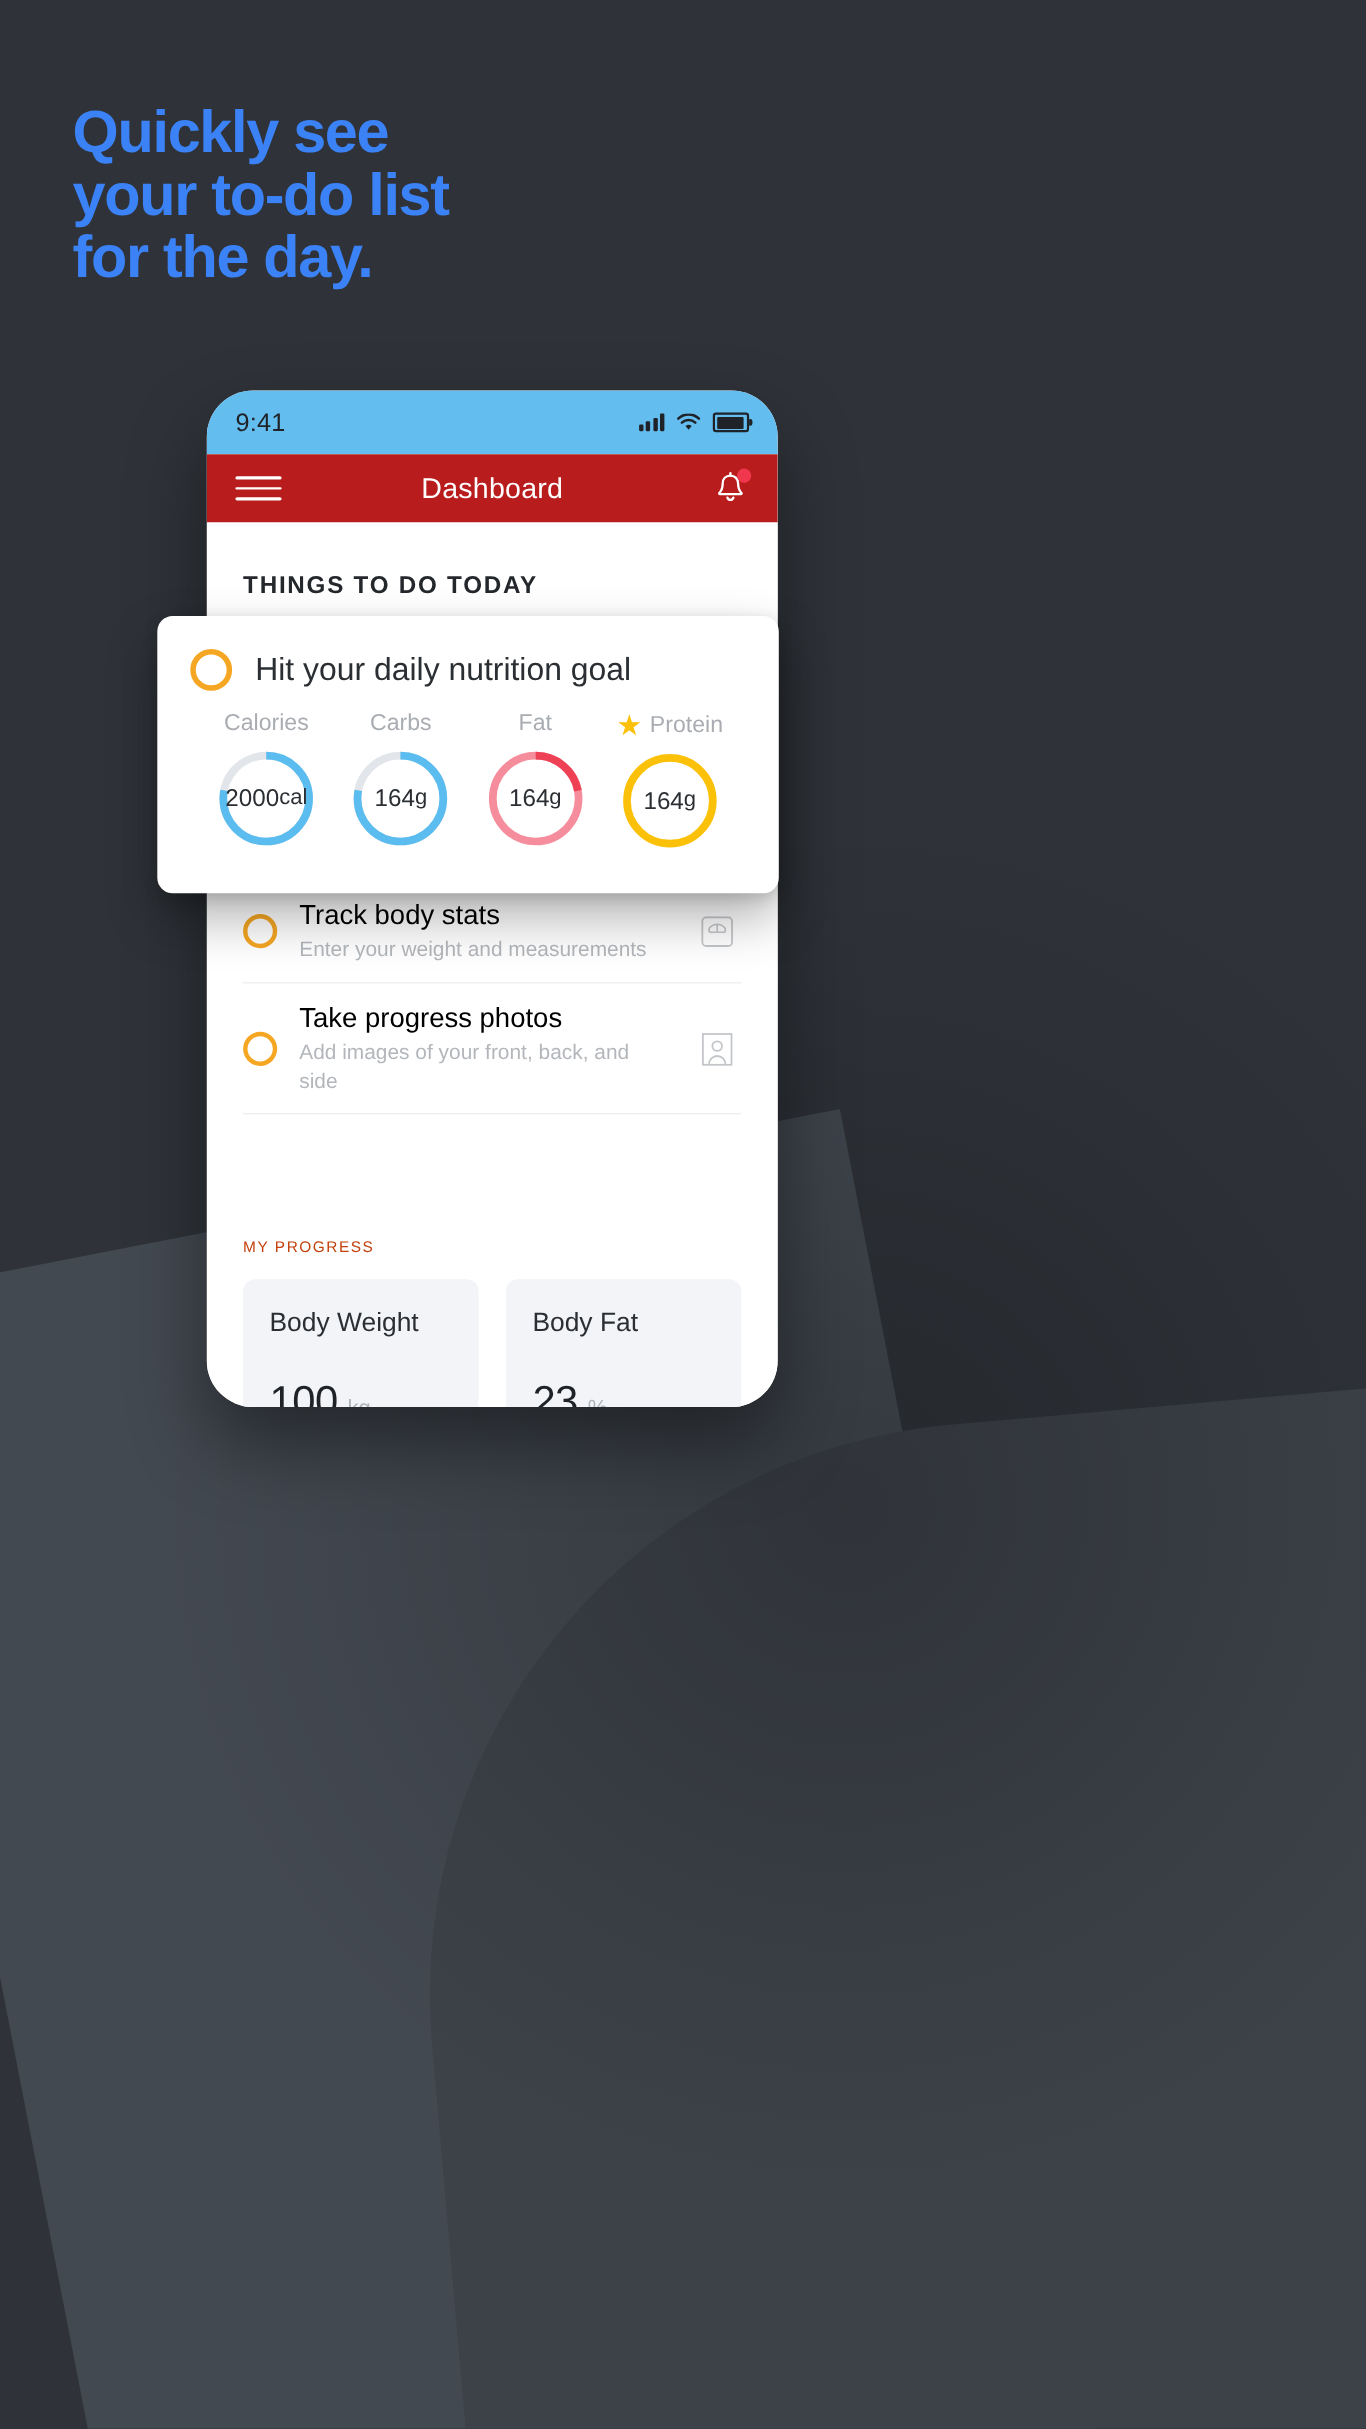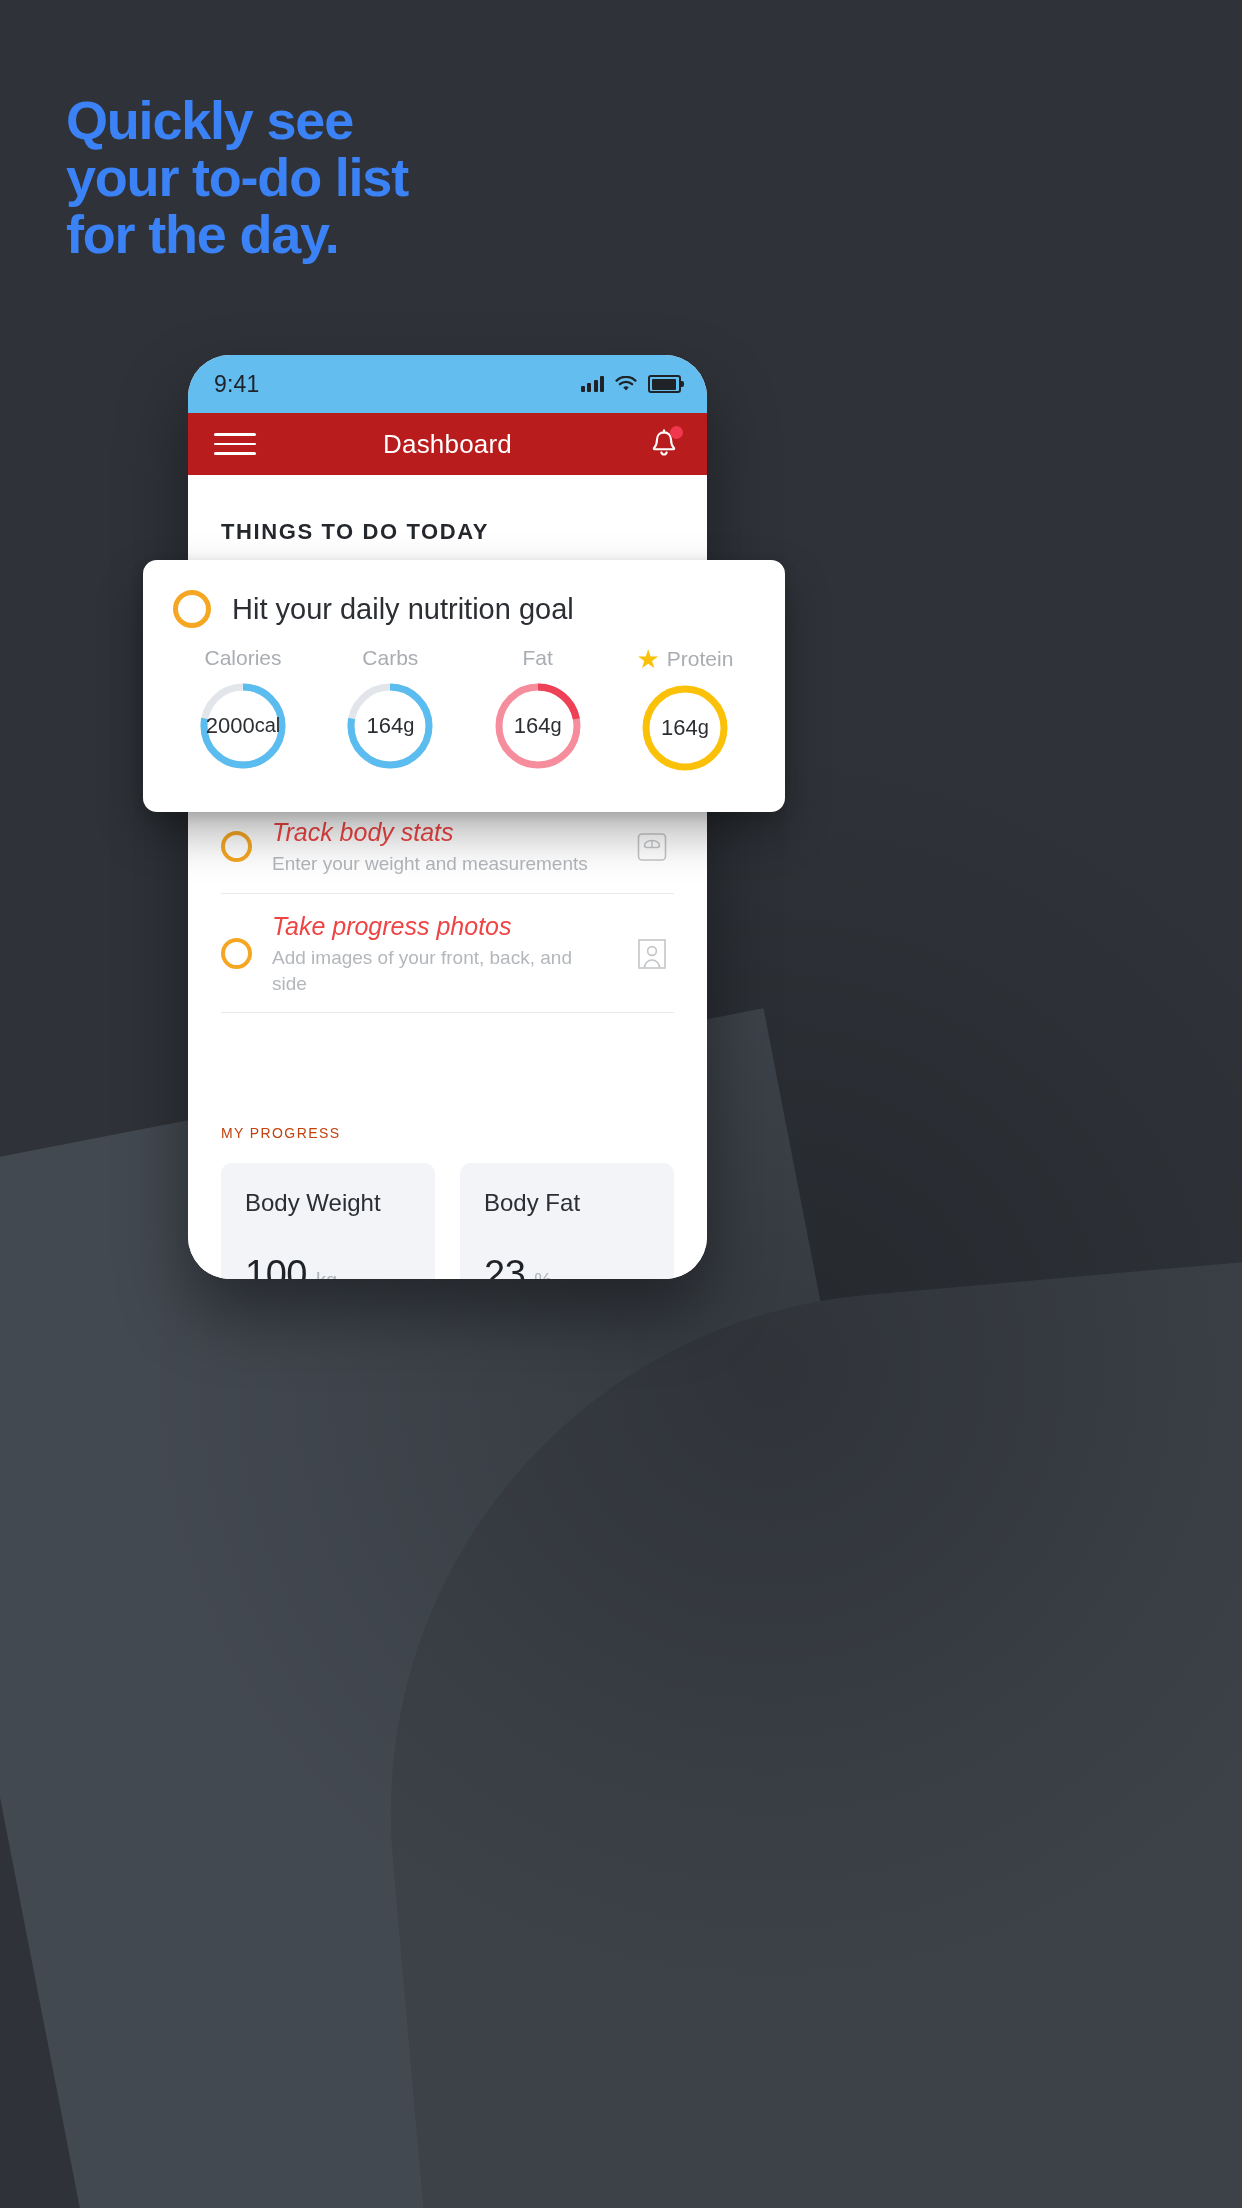--- a/index.html
+++ b/index.html
@@ -84,21 +84,21 @@
     min-height:62px;box-sizing:border-box;
   }
   .todo-row:first-child{border-top:1px solid #e9eaec;}
   .ring-check{
     width:31px;height:31px;border-radius:50%;border:4px solid #f5a623;
     flex:0 0 auto;box-sizing:border-box;
   }
   .ring-check.green{border-color:#4cc25e;}
   .ring-check.amber{border-color:#f5a623;}
   .todo-text{flex:1 1 auto;min-width:0;}
-  .todo-title{font-size:25px;color:#ef4444;line-height:1.25;font-style:italic;}
+  .todo-title{font-size:25px;color:#000000;line-height:1.25;}
   .todo-sub{font-size:19px;color:#b3b7bb;line-height:1.35;margin-top:3px;}
   .todo-icon{flex:0 0 auto;width:44px;height:44px;color:#c3c6c9;display:flex;align-items:center;justify-content:center;}
   .todo-icon svg{display:block;}
   
   .progress-label{
     font-size:14px;letter-spacing:1.4px;color:#c2410c;font-weight:normal;
     padding:0 0 0 33px;margin-top:112px;
   }
   .progress-grid{
     display:grid;grid-template-columns:1fr 1fr;gap:25px;
@@ -109,21 +109,21 @@
   }
   .pcard-title{font-size:24px;color:#2b2f33;padding:26px 0 0 24px;}
   .pcard-value{position:absolute;left:24px;bottom:72px;display:flex;align-items:baseline;gap:9px;}
   .pcard-num{font-size:38px;font-weight:normal;color:#1f2328;letter-spacing:-.5px;}
   .pcard-unit{font-size:20px;color:#b0b4b9;}
   .spark{position:absolute;left:0;right:0;bottom:0;height:64px;}
   .spark svg{display:block;width:100%;height:100%;}
   .pcard-stub{background:#f2f4f7;border-radius:11px;height:60px;}
   
   .nutri-card{
-    position:absolute;left:143px;top:560px;width:642px;height:252px;
+    position:absolute;left:143px;top:560px;width:565px;height:252px;
     background:#ffffff;border-radius:14px;
     box-shadow:0 22px 46px rgba(0,0,0,.30), 0 4px 14px rgba(0,0,0,.14);
     padding:30px 30px 0 30px;box-sizing:border-box;
   }
   .nutri-head{display:flex;align-items:center;gap:21px;}
   .nutri-head .ring-check{width:38px;height:38px;border-width:5px;border-color:#f5a623;}
   .nutri-head-title{font-size:29px;color:#2b2f33;}
   .macros{display:flex;justify-content:space-between;margin-top:18px;padding:0 8px;}
   .macro{width:124px;text-align:center;}
   .macro-label{font-size:21px;color:#a9adb2;display:flex;align-items:center;justify-content:center;gap:7px;}

